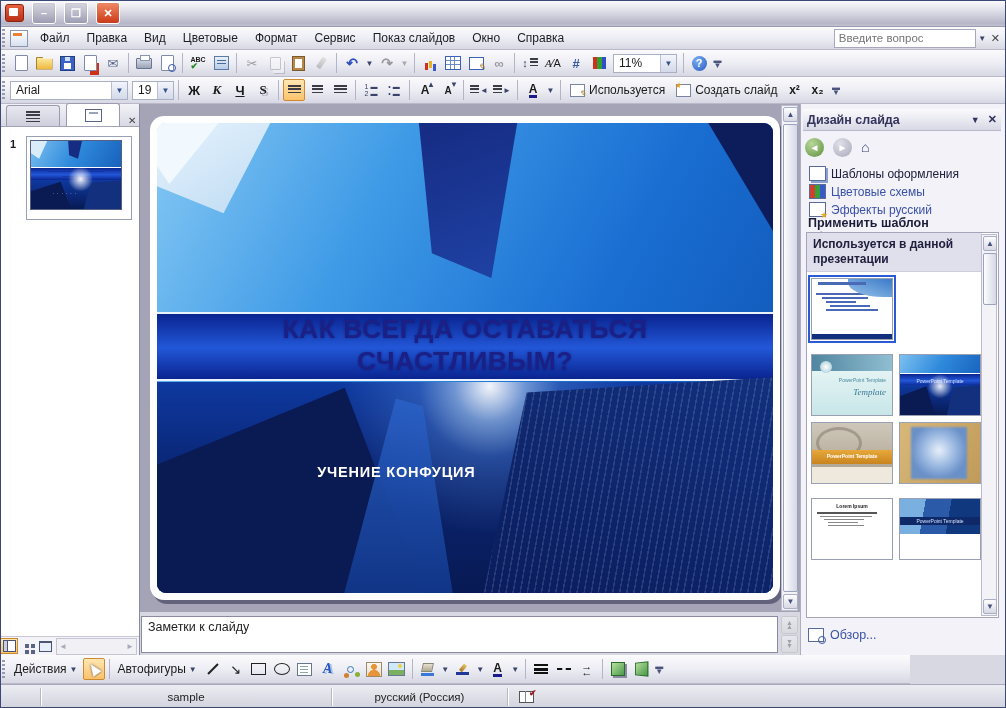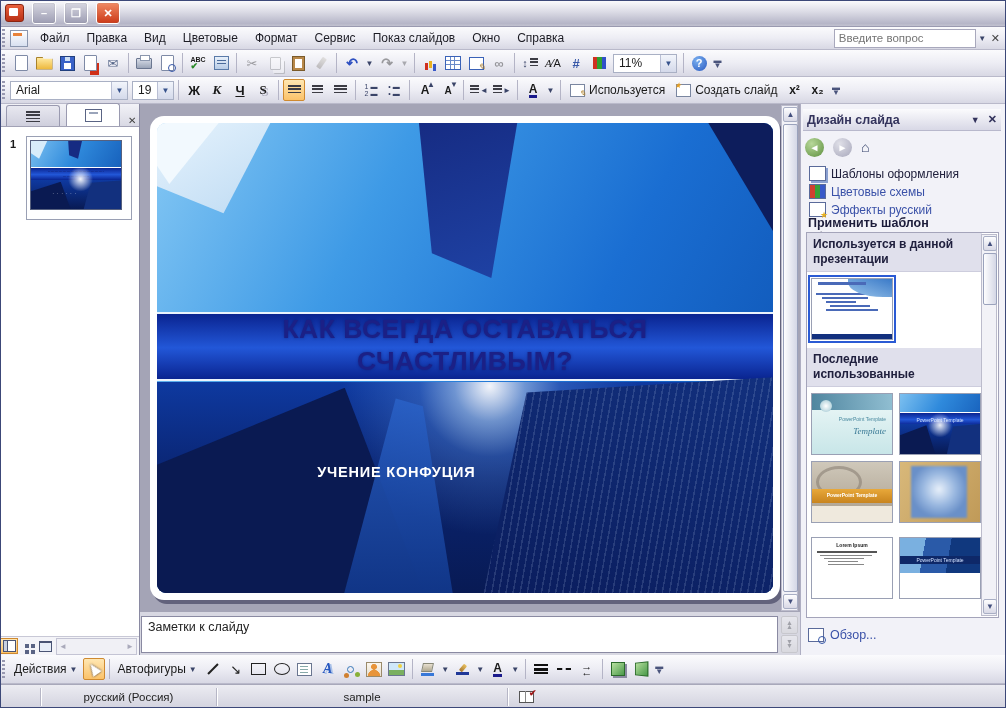--- a/index.html
+++ b/index.html
@@ -124,21 +124,21 @@
   .mini-sky{position:absolute;inset:0;background:linear-gradient(120deg,#7cc0f0 0%,#2f8adc 40%,#0d4fae 100%)}
   .mini-band{position:absolute;left:0;top:38%;width:100%;height:18%;
     background:linear-gradient(#0a2490,#2257d8 55%,#0a2490);border-top:1px solid #fff;border-bottom:1px solid #fff}
   .mini-dark{position:absolute;left:0;bottom:0;width:100%;height:42%;background:linear-gradient(#0e39a0,#081a54)}
   .mini-bl{position:absolute;left:0;bottom:0;width:55%;height:40%;background:#0a1a52;clip-path:polygon(0 100%,0 35%,60% 0,80% 100%)}
   .mini-br{position:absolute;right:0;bottom:0;width:45%;height:42%;background:#12307e;clip-path:polygon(25% 8%,100% 0,100% 100%,8% 100%)}
   .mini-txt{position:absolute;width:100%;text-align:center;color:#101660;font-size:4px;line-height:1.3;font-weight:bold;overflow:hidden;white-space:nowrap}
   .mini-sun{position:absolute;inset:0;background:radial-gradient(circle at 55% 58%,rgba(255,255,255,.9) 0,transparent 22%)}
   .tline{height:2px;background:#4a6ab8;margin:2px 4px}
   
-  #drawbar{left:0;top:655px;width:1006px;height:29px}
+  #drawbar{left:0;top:655px;width:910px;height:29px}
   .menu-lbl{font-size:12px;padding:2px 4px;display:flex;align-items:center;gap:3px}
   #statusbar{left:0;top:684px;width:1006px;height:24px;background:linear-gradient(#ececf2,#d2d2de);
     border-top:1px solid #a8a8ba;display:flex;align-items:center;font-size:11.5px;color:#222}
   .spanel{height:18px;display:flex;align-items:center;justify-content:center;border-right:1px solid #b6b6c6;box-shadow:1px 0 0 #fff}
   .mrow{padding:3px 8px;font-size:12px;color:#1c1c24}
   .qbox{width:132px;height:17px;border:1px solid #a8a8bc;font-size:11.5px;color:#8a8a94;padding:0 4px;
     font-family:Liberation Sans, sans-serif;background:#fff}
   .tiny{font-size:8px;color:#3a4468}
 </style>
 </head>
@@ -484,21 +484,20 @@
           <div style="position:absolute;left:6px;top:3px;right:26px;height:3px;background:#4a6ab8"></div>
           <div class="tline" style="margin-top:14px;width:68px"></div>
           <div class="tline" style="width:46px;margin-left:10px"></div>
           <div class="tline" style="width:30px;margin-left:14px"></div>
           <div class="tline" style="width:40px;margin-left:18px"></div>
           <div class="tline" style="width:52px;margin-left:14px"></div>
           <div style="position:absolute;left:0;bottom:0;width:100%;height:5px;background:#12307e"></div>
         </div>
         <div></div>
       </div>
-      <div class="sect">Последние использованные</div>
       <div class="tgrid">
         <div class="thm" style="background:linear-gradient(#eef8f8,#c8e6e8)">
           <div style="position:absolute;left:0;top:0;width:100%;height:26%;background:linear-gradient(90deg,#2a6a8a,#7ab0c8);opacity:.8"></div>
           <div style="position:absolute;left:8px;top:6px;width:12px;height:12px;border-radius:50%;background:radial-gradient(#fff,#9ac4d0)"></div>
           <div style="position:absolute;right:6px;top:22px;font-size:5px;color:#4a8aa0;text-align:right">PowerPoint Template</div>
           <div style="position:absolute;right:6px;top:32px;font-size:9px;font-style:italic;color:#3a7a96;font-family:'Liberation Serif',serif">Template</div>
         </div>
         <div class="thm">
           <div class="mini-sky"></div>
           <div class="mini-band" style="top:30%;height:20%">
@@ -635,21 +634,21 @@
       <span style="width:12px;height:12px;background:linear-gradient(135deg,#b8e0a0,#4a9a4a);border:1px solid #2a6a2a;transform:perspective(20px) rotateY(-18deg)"></span>
     </span>
   <span class="chev">
       <span>▬</span>
       <span>▼</span>
     </span>
 </div>
 
 <div id="statusbar" class="abs">
   <span class="spanel" style="width:40px"></span>
+  <span class="spanel" style="width:290px">sample</span>
   <span class="spanel" style="width:175px">русский (Россия)</span>
-  <span class="spanel" style="width:290px">sample</span>
   <span class="spanel" style="width:36px;border-right:none;box-shadow:none">
     <span style="width:13px;height:10px;background:#fff;border:1px solid #555;position:relative">
         <i style="position:absolute;left:5px;top:-1px;width:1px;height:11px;background:#888"></i>
         <i style="position:absolute;right:-4px;top:-4px;color:#a01818;font-size:9px;font-weight:bold;font-style:normal">✔</i>
       </span>
   </span>
 </div>
 
 </body></html>

